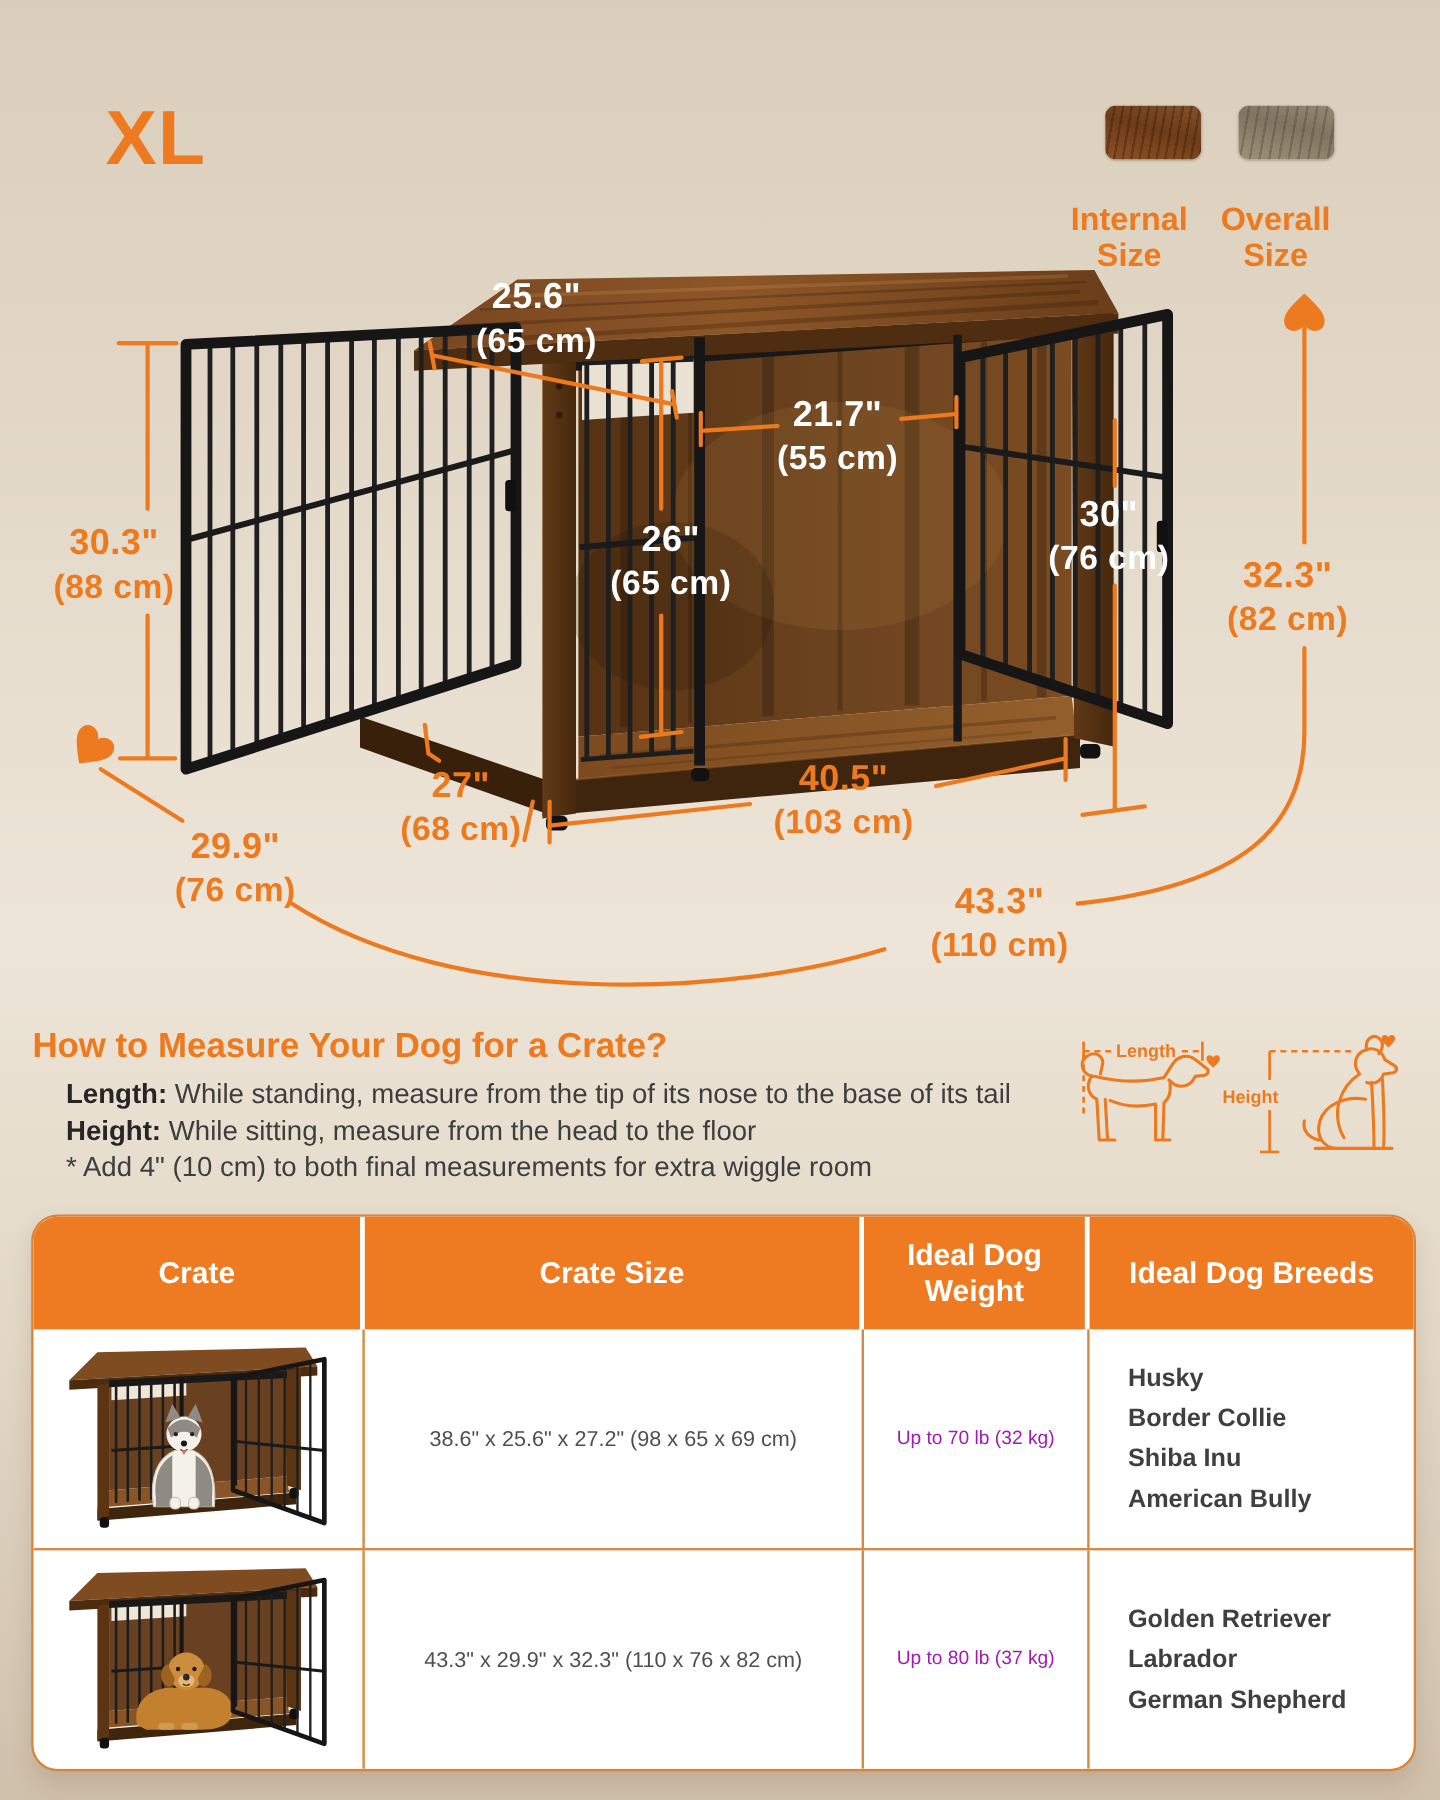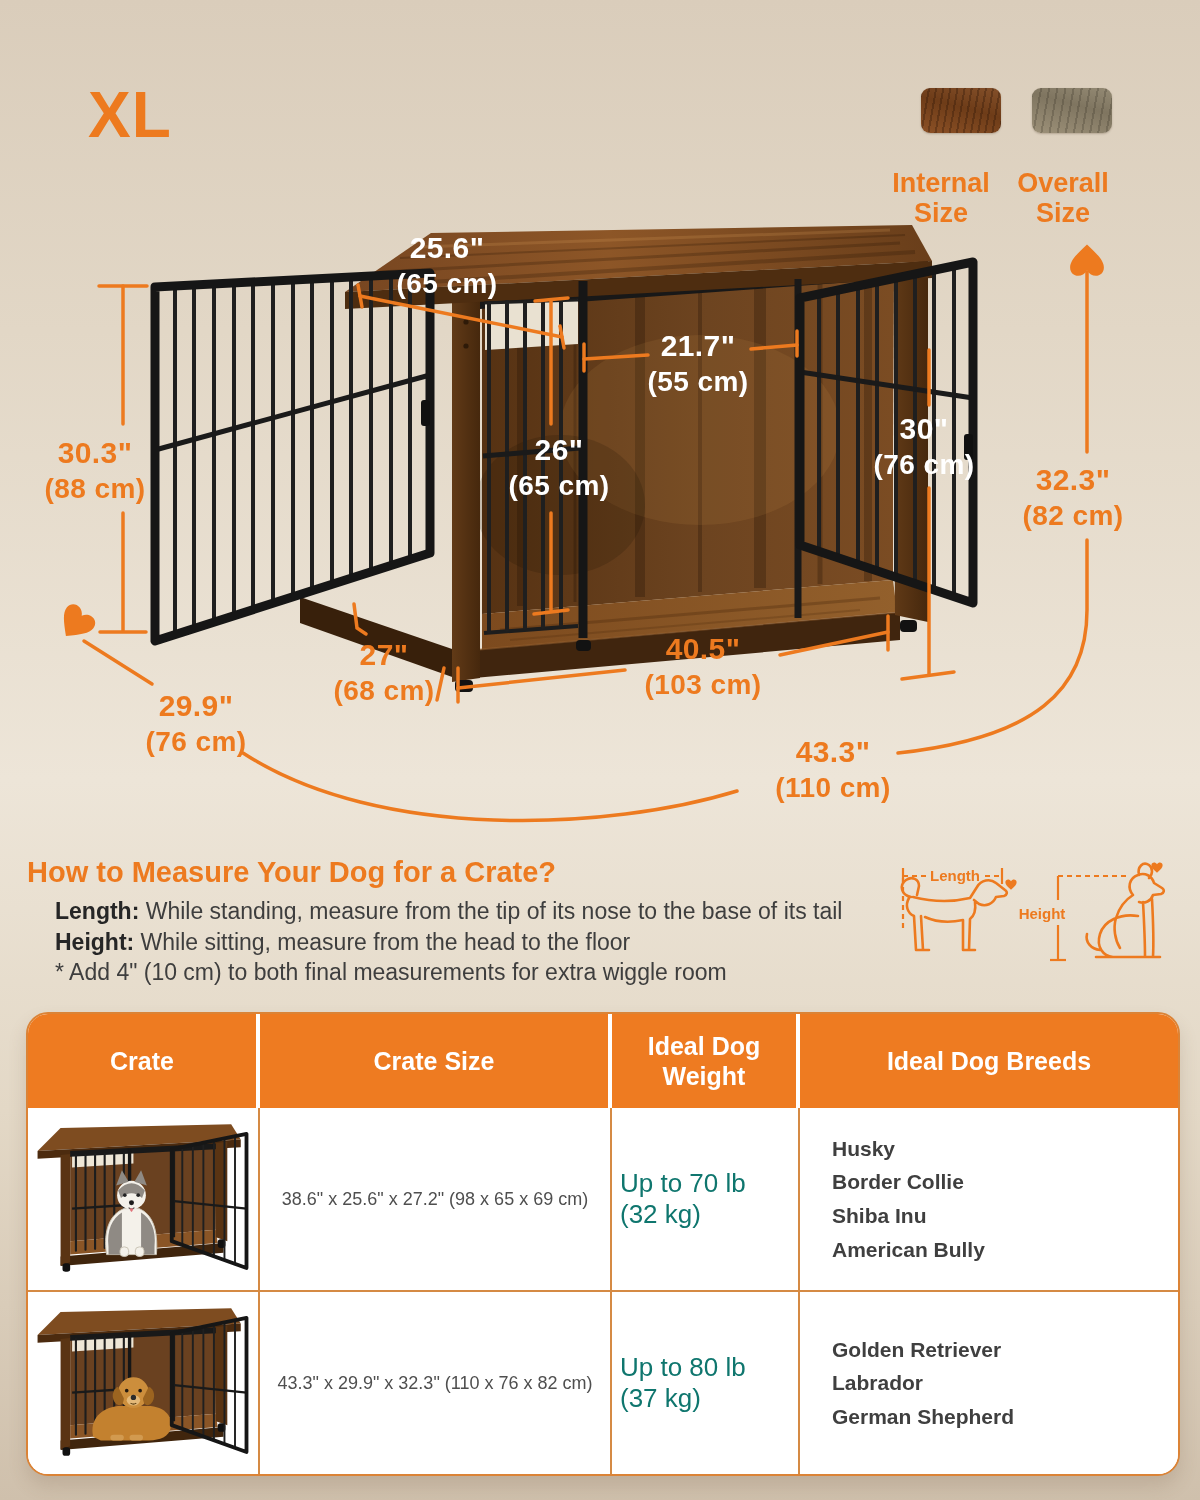--- a/index.html
+++ b/index.html
@@ -36,23 +36,23 @@
   .gl1{top:898px;} .gl2{top:929px;} .gl3{top:959px;}
   
   .ctable{left:26px;top:1012px;width:1154px;height:464px;border:2px solid #db8336;border-radius:22px;overflow:hidden;background:#fff;box-sizing:border-box;display:flex;flex-direction:column;z-index:2;box-shadow:0 10px 18px rgba(110,85,60,.18);}
   .thead{display:flex;height:94px;background:#EE7B21;flex:0 0 auto;}
   .hcell{display:flex;align-items:center;justify-content:center;color:#fff;font-size:25px;font-weight:700;text-align:center;border-right:4px solid #fff;box-sizing:border-box;line-height:1.2;}
   .hcell:last-child{border-right:none;}
   .brow{display:flex;flex:1 1 0;background:#fff;}
   .brow + .brow{border-top:2px solid #d58a44;}
   .bcell{display:flex;align-items:center;justify-content:center;border-right:2px solid #d58a44;box-sizing:border-box;}
   .bcell:last-child{border-right:none;}
-  .c1{width:232px;flex:0 0 auto;} .c2{width:352px;flex:0 0 auto;} .c3{width:188px;flex:0 0 auto;} .c4{width:290px;flex:1 1 auto;}
+  .c1{width:276px;flex:0 0 auto;} .c2{width:416px;flex:0 0 auto;} .c3{width:188px;flex:0 0 auto;} .c4{width:290px;flex:1 1 auto;}
   .size-text{font-size:18px;color:#4f4f4f;text-align:center;padding:0 10px;}
-  .weight-text{font-size:26px;color:#0f766e;text-align:left;padding:0 8px;}
+  .weight-text{font-size:16px;color:#a21caf;text-align:left;padding:0 8px;}
   .breeds{display:block;font-size:21px;color:#3f3f3f;line-height:1.6;text-align:left;width:100%;padding-left:32px;box-sizing:border-box;align-self:center;font-weight:bold;}
 </style>
 </head>
 <body>
 
 <div class="page">
 
   <div class="abs xl">XL</div>
 
   <div class="abs swatch rustic"></div>

